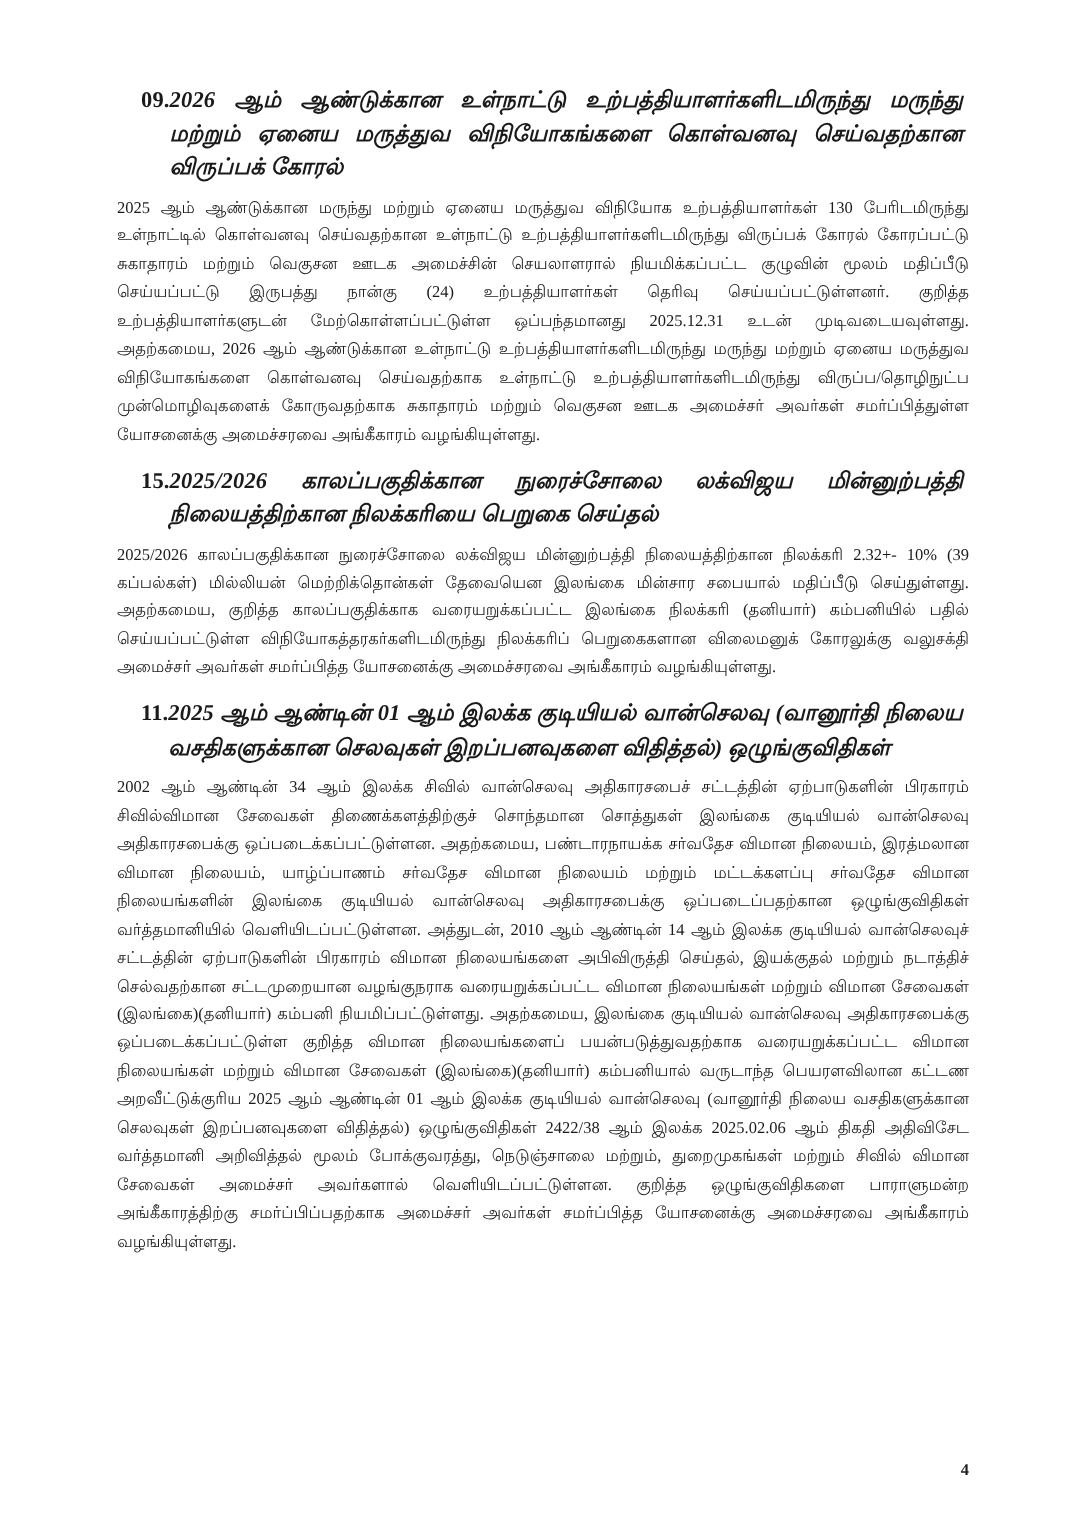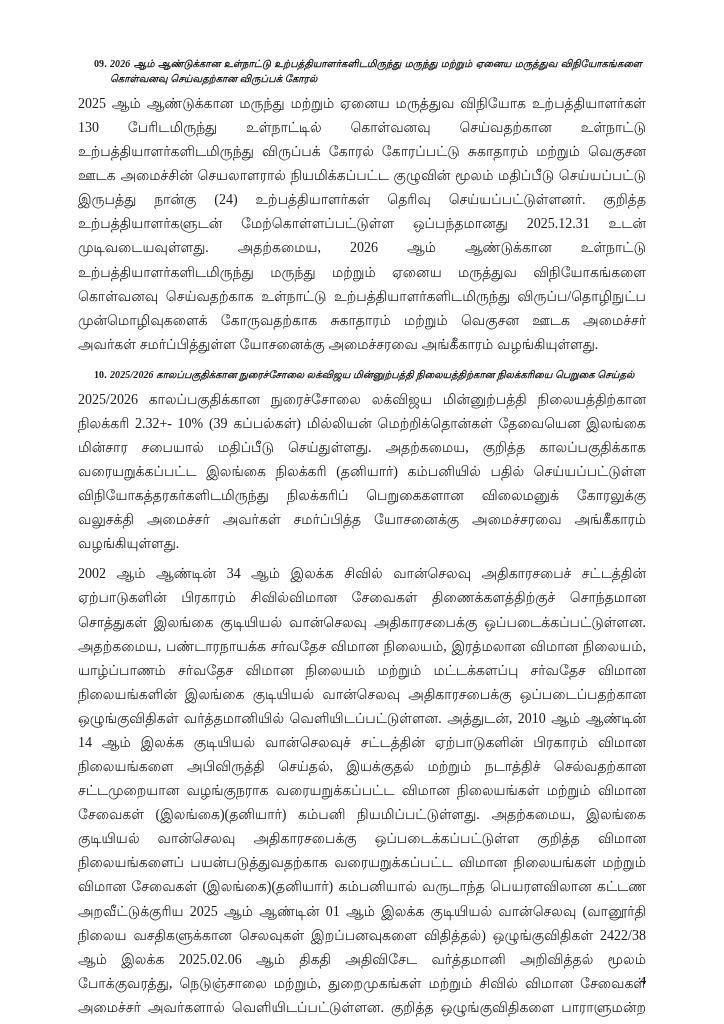--- a/index.html
+++ b/index.html
@@ -21,39 +21,39 @@
   }
   .doc-body {
     display: block;
   }
   .section {
     margin-bottom: 2px;
   }
   .section-heading {
     display: flex;
     font-weight: bold;
-    font-size: 10px;
+    font-size: 15px;
     line-height: 1.5;
     margin: 10px 0 6px 0;
     letter-spacing: 0.1px;
   }
   .section-heading .num {
     flex: 0 0 32px;
     padding-left: 16px;
     box-sizing: border-box;
   }
   .section-heading .htext {
     flex: 1 1 auto;
     text-align: justify;
     text-justify: inter-word;
     padding-right: 4px;
     font-style: italic;
   }
   .para {
-    font-size: 14px;
+    font-size: 11px;
     line-height: 1.72;
     text-align: justify;
     text-justify: inter-word;
     margin: 0 0 6px 0;
     word-spacing: 0.3px;
   }
   .page-number {
     position: absolute;
     right: 78px;
     bottom: 38px;
@@ -71,26 +71,30 @@
     <div class="section">
       <div class="section-heading">
         <span class="num">09.</span>
         <span class="htext">2026 ஆம் ஆண்டுக்கான உள்நாட்டு உற்பத்தியாளர்களிடமிருந்து மருந்து மற்றும் ஏனைய மருத்துவ விநியோகங்களை கொள்வனவு செய்வதற்கான விருப்பக் கோரல்</span>
       </div>
       <p class="para">2025 ஆம் ஆண்டுக்கான மருந்து மற்றும் ஏனைய மருத்துவ விநியோக உற்பத்தியாளர்கள் 130 பேரிடமிருந்து உள்நாட்டில் கொள்வனவு செய்வதற்கான உள்நாட்டு உற்பத்தியாளர்களிடமிருந்து விருப்பக் கோரல் கோரப்பட்டு சுகாதாரம் மற்றும் வெகுசன ஊடக அமைச்சின் செயலாளரால் நியமிக்கப்பட்ட குழுவின் மூலம் மதிப்பீடு செய்யப்பட்டு இருபத்து நான்கு (24) உற்பத்தியாளர்கள் தெரிவு செய்யப்பட்டுள்ளனர். குறித்த உற்பத்தியாளர்களுடன் மேற்கொள்ளப்பட்டுள்ள ஒப்பந்தமானது 2025.12.31 உடன் முடிவடையவுள்ளது. அதற்கமைய, 2026 ஆம் ஆண்டுக்கான உள்நாட்டு உற்பத்தியாளர்களிடமிருந்து மருந்து மற்றும் ஏனைய மருத்துவ விநியோகங்களை கொள்வனவு செய்வதற்காக உள்நாட்டு உற்பத்தியாளர்களிடமிருந்து விருப்ப/தொழிநுட்ப முன்மொழிவுகளைக் கோருவதற்காக சுகாதாரம் மற்றும் வெகுசன ஊடக அமைச்சர் அவர்கள் சமர்ப்பித்துள்ள யோசனைக்கு அமைச்சரவை அங்கீகாரம் வழங்கியுள்ளது.</p>
     </div>
 
     <div class="section">
       <div class="section-heading">
-        <span class="num">10.</span>
+        <span class="num">15.</span>
         <span class="htext">2025/2026 காலப்பகுதிக்கான நுரைச்சோலை லக்விஜய மின்னுற்பத்தி நிலையத்திற்கான நிலக்கரியை பெறுகை செய்தல்</span>
       </div>
       <p class="para">2025/2026 காலப்பகுதிக்கான நுரைச்சோலை லக்விஜய மின்னுற்பத்தி நிலையத்திற்கான நிலக்கரி 2.32+- 10% (39 கப்பல்கள்) மில்லியன் மெற்றிக்தொன்கள் தேவையென இலங்கை மின்சார சபையால் மதிப்பீடு செய்துள்ளது. அதற்கமைய, குறித்த காலப்பகுதிக்காக வரையறுக்கப்பட்ட இலங்கை நிலக்கரி (தனியார்) கம்பனியில் பதில் செய்யப்பட்டுள்ள விநியோகத்தரகர்களிடமிருந்து நிலக்கரிப் பெறுகைகளான விலைமனுக் கோரலுக்கு வலுசக்தி அமைச்சர் அவர்கள் சமர்ப்பித்த யோசனைக்கு அமைச்சரவை அங்கீகாரம் வழங்கியுள்ளது.</p>
     </div>
 
     <div class="section">
+      <div class="section-heading">
+        <span class="num">11.</span>
+        <span class="htext">2025 ஆம் ஆண்டின் 01 ஆம் இலக்க குடியியல் வான்செலவு (வானூர்தி நிலைய வசதிகளுக்கான செலவுகள் இறப்பனவுகளை விதித்தல்) ஒழுங்குவிதிகள்</span>
+      </div>
       <p class="para">2002 ஆம் ஆண்டின் 34 ஆம் இலக்க சிவில் வான்செலவு அதிகாரசபைச் சட்டத்தின் ஏற்பாடுகளின் பிரகாரம் சிவில்விமான சேவைகள் திணைக்களத்திற்குச் சொந்தமான சொத்துகள் இலங்கை குடியியல் வான்செலவு அதிகாரசபைக்கு ஒப்படைக்கப்பட்டுள்ளன. அதற்கமைய, பண்டாரநாயக்க சர்வதேச விமான நிலையம், இரத்மலான விமான நிலையம், யாழ்ப்பாணம் சர்வதேச விமான நிலையம் மற்றும் மட்டக்களப்பு சர்வதேச விமான நிலையங்களின் இலங்கை குடியியல் வான்செலவு அதிகாரசபைக்கு ஒப்படைப்பதற்கான ஒழுங்குவிதிகள் வர்த்தமானியில் வெளியிடப்பட்டுள்ளன. அத்துடன், 2010 ஆம் ஆண்டின் 14 ஆம் இலக்க குடியியல் வான்செலவுச் சட்டத்தின் ஏற்பாடுகளின் பிரகாரம் விமான நிலையங்களை அபிவிருத்தி செய்தல், இயக்குதல் மற்றும் நடாத்திச் செல்வதற்கான சட்டமுறையான வழங்குநராக வரையறுக்கப்பட்ட விமான நிலையங்கள் மற்றும் விமான சேவைகள் (இலங்கை)(தனியார்) கம்பனி நியமிப்பட்டுள்ளது. அதற்கமைய, இலங்கை குடியியல் வான்செலவு அதிகாரசபைக்கு ஒப்படைக்கப்பட்டுள்ள குறித்த விமான நிலையங்களைப் பயன்படுத்துவதற்காக வரையறுக்கப்பட்ட விமான நிலையங்கள் மற்றும் விமான சேவைகள் (இலங்கை)(தனியார்) கம்பனியால் வருடாந்த பெயரளவிலான கட்டண அறவீட்டுக்குரிய 2025 ஆம் ஆண்டின் 01 ஆம் இலக்க குடியியல் வான்செலவு (வானூர்தி நிலைய வசதிகளுக்கான செலவுகள் இறப்பனவுகளை விதித்தல்) ஒழுங்குவிதிகள் 2422/38 ஆம் இலக்க 2025.02.06 ஆம் திகதி அதிவிசேட வர்த்தமானி அறிவித்தல் மூலம் போக்குவரத்து, நெடுஞ்சாலை மற்றும், துறைமுகங்கள் மற்றும் சிவில் விமான சேவைகள் அமைச்சர் அவர்களால் வெளியிடப்பட்டுள்ளன. குறித்த ஒழுங்குவிதிகளை பாராளுமன்ற அங்கீகாரத்திற்கு சமர்ப்பிப்பதற்காக அமைச்சர் அவர்கள் சமர்ப்பித்த யோசனைக்கு அமைச்சரவை அங்கீகாரம் வழங்கியுள்ளது.</p>
     </div>
 
   </div>
 
   <div class="page-number">4</div>
 </div>
 
 </body></html>

